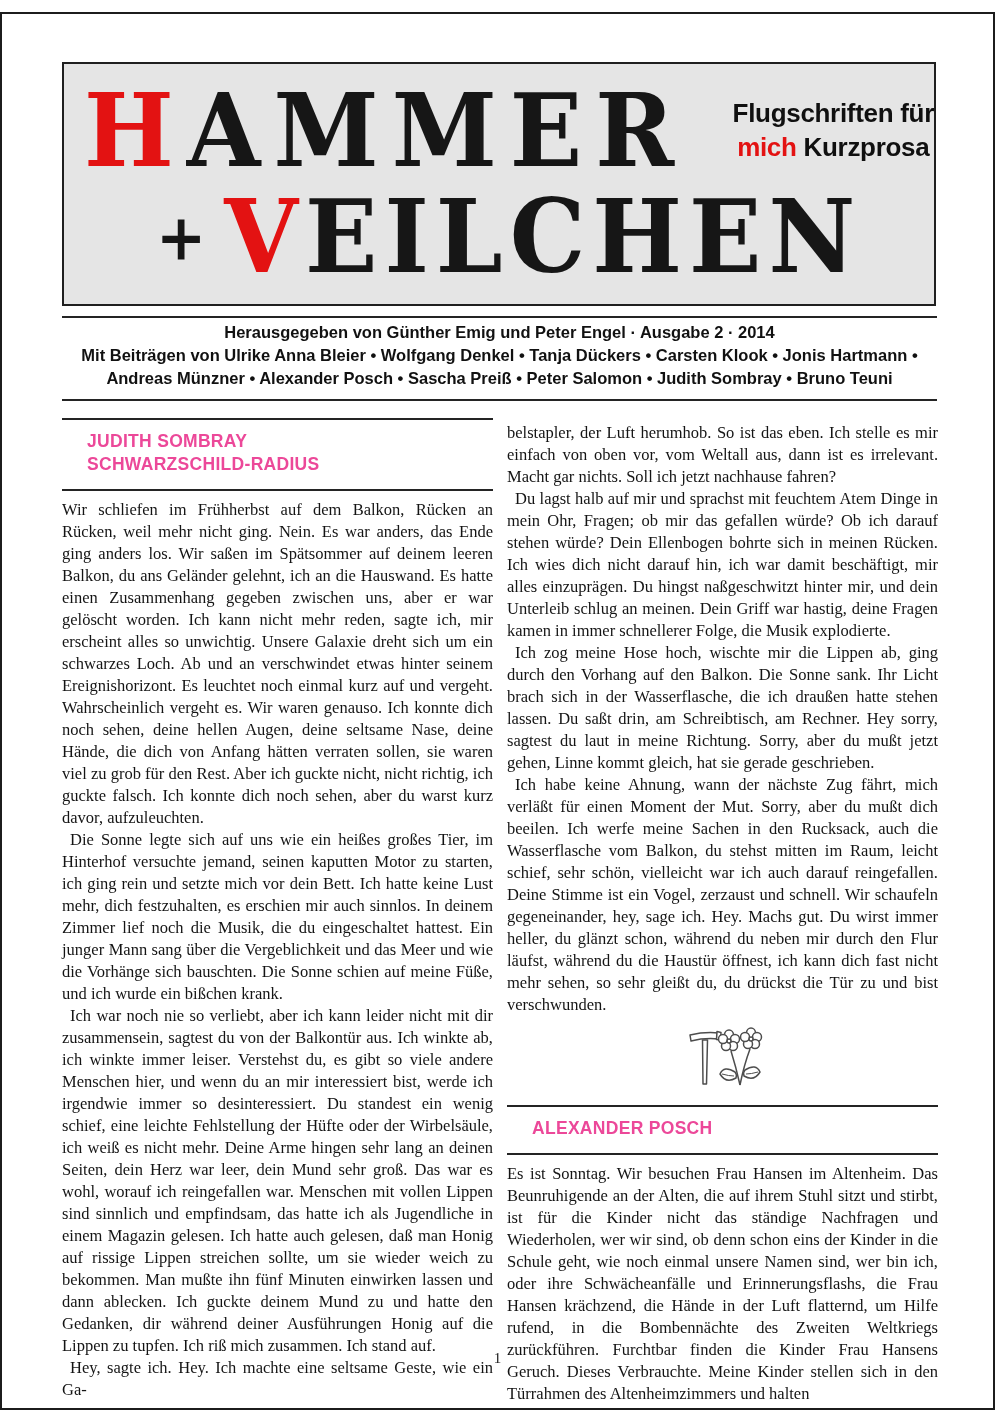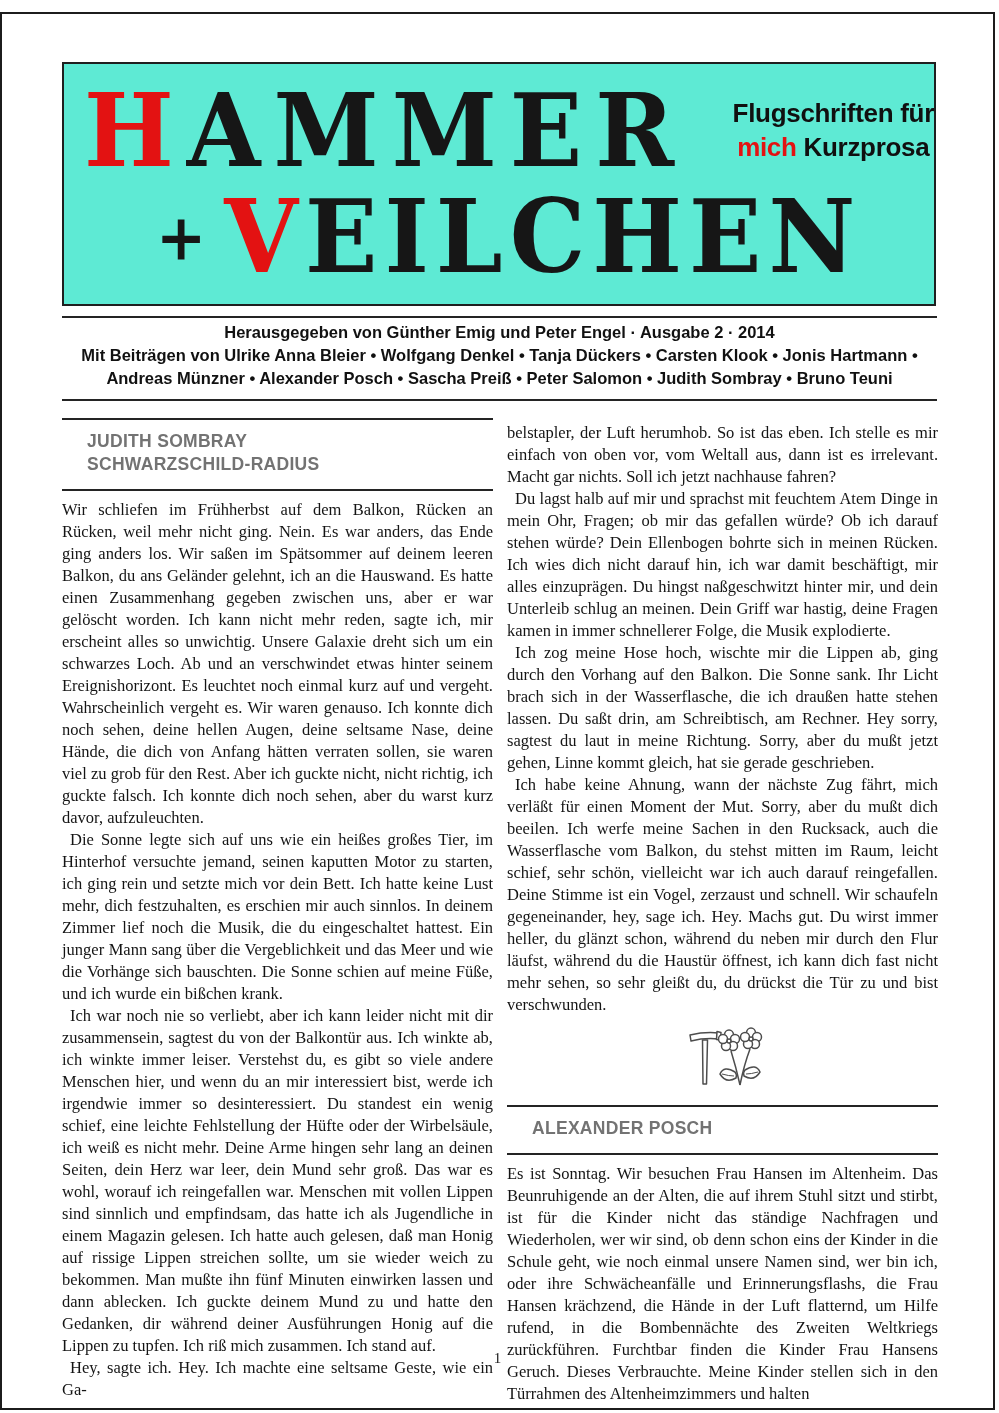--- a/index.html
+++ b/index.html
@@ -7,21 +7,21 @@
     width:999px; height:1413px; position:relative; background:#ffffff;
     font-family:"Liberation Serif", serif; color:#141414; overflow:hidden;
   }
   .page-frame {
     position:absolute; top:12px; left:0px; width:995px; height:1398px;
     border:2px solid #1c1c1c; box-sizing:border-box; pointer-events:none;
   }
   
   .masthead {
     position:absolute; left:62px; top:62px; width:874px; height:244px;
-    background:#5eead4; border:2px solid #1f1f1f; box-sizing:border-box; overflow:hidden;
+    background:#e5e5e5; border:2px solid #1f1f1f; box-sizing:border-box; overflow:hidden;
   }
   .mast-line { position:absolute; line-height:1; white-space:nowrap;
     font-family:"DejaVu Serif", serif; font-weight:bold; color:#161616; }
   .mast-line1 { left:20px; top:16px; font-size:95px; letter-spacing:13px; transform:scaleY(1.06); transform-origin:top left; }
   .mast-line2 { left:92px; top:122px; font-size:95px; letter-spacing:7px; transform:scaleY(1.06); transform-origin:top left; }
   .red { color:#e31212; }
   .plus-sign { font-size:60px; vertical-align:12px; letter-spacing:18px; }
   .tagline {
     position:absolute; right:0; top:32px; text-align:center;
     font-family:"Liberation Sans", sans-serif; font-weight:bold;
@@ -36,21 +36,21 @@
     font-size:16.5px; line-height:23px; color:#111111;
   }
   
   .col { position:absolute; top:418px; width:431px; }
   .col-left  { left:62px; }
   .col-right { left:507px; }
   .story-heading {
     border-top:2px solid #242424; border-bottom:2px solid #242424;
     padding:10px 0 13px 25px;
     font-family:"Liberation Sans", sans-serif; font-weight:bold;
-    font-size:17.5px; line-height:23px; color:#737373; letter-spacing:0.3px;
+    font-size:17.5px; line-height:23px; color:#ec4899; letter-spacing:0.3px;
   }
   .body-text { margin-top:8px; font-size:16.5px; line-height:22px; text-align:justify;font-family:Liberation Serif, serif; }
   .body-text p { margin:0; text-indent:8px; }
   .body-text p:first-child { text-indent:0; }
   .cont-text { margin-top:4px; }
   .ornament { text-align:center; margin:9px 0 12px; }
   .page-number {
     position:absolute; left:0; top:1350px; width:995px; text-align:center;
     font-size:15px; color:#222222;
   }

